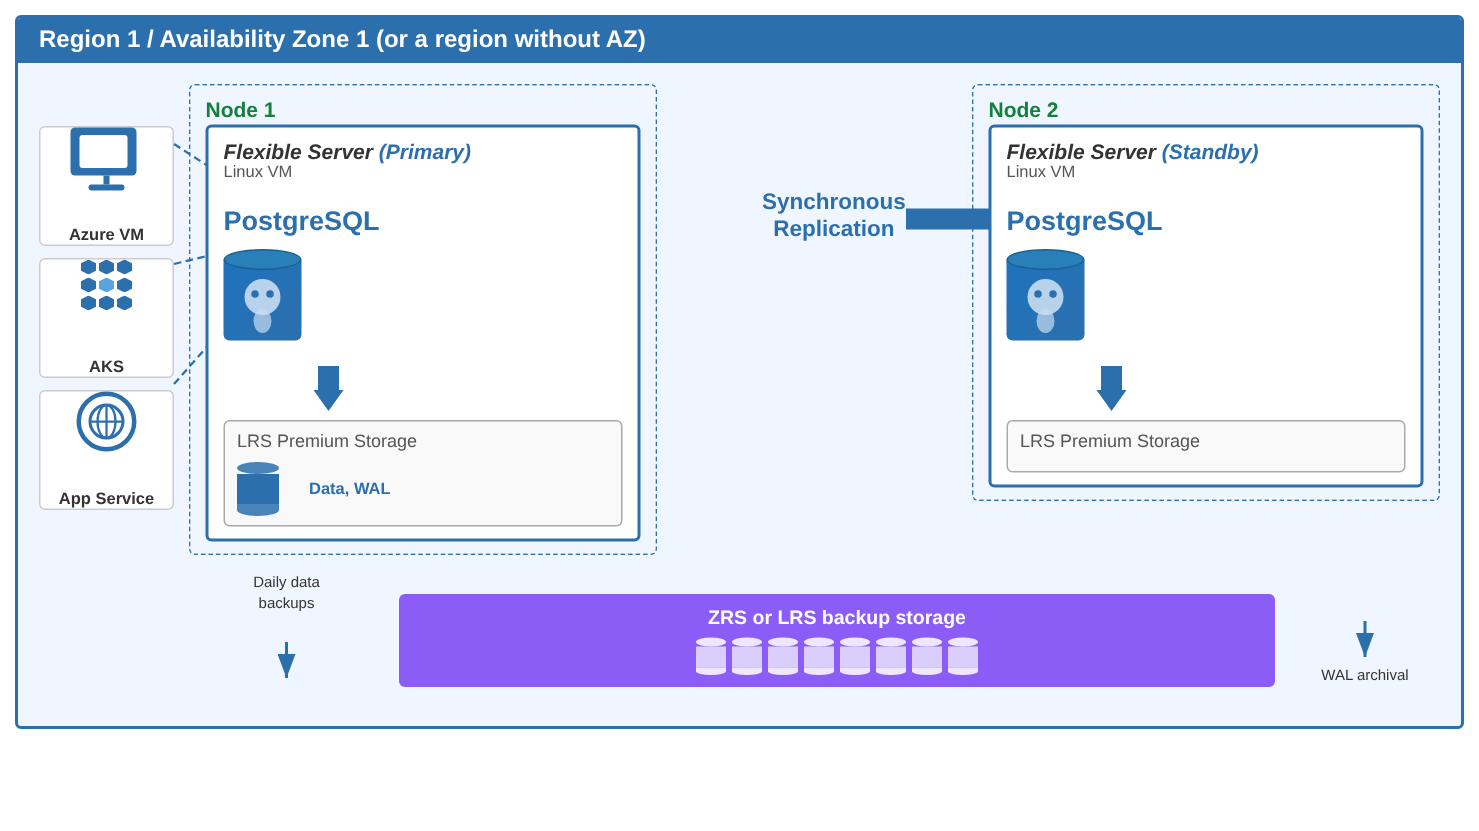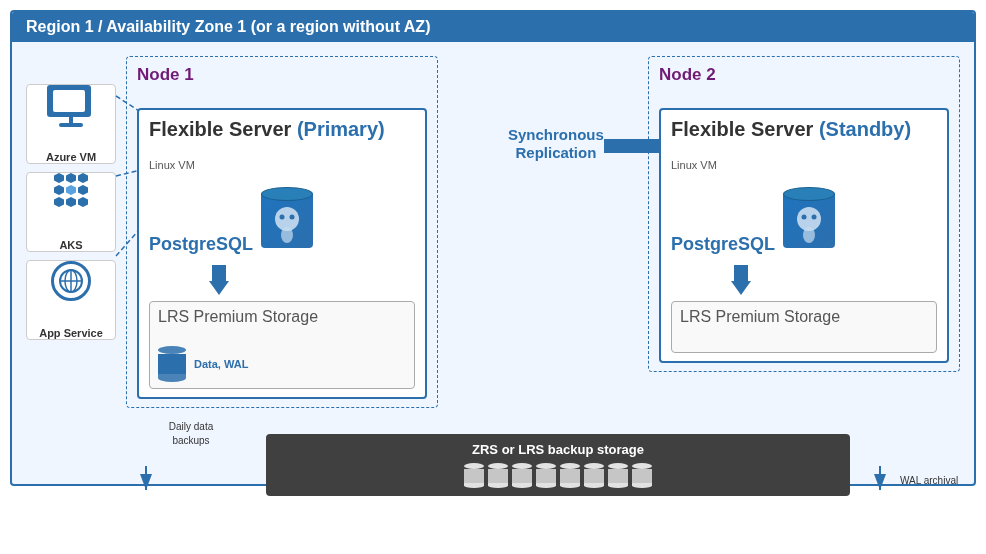--- a/index.html
+++ b/index.html
@@ -94,82 +94,84 @@
       position: relative;
       flex: 1;
       min-width: 290px;
     }
 
     .node-container:first-child {
       margin-right: 70px;
     }
 
     .node-label {
-      font-size: 17px;
+      font-size: 14px;
       font-weight: 700;
-      color: #701a75;
-      margin-bottom: 23px;
+      color: #15803d;
+      margin-bottom: 2px;
     }
 
     .server-box {
       border: 2px solid #2c6fad;
       border-radius: 4px;
       background: #fff;
       padding: 8px 10px;
       position: relative;
       min-height: 180px;
     }
 
     .server-title {
-      font-size: 20px;
+      font-size: 14px;
       font-weight: 700;
       color: #333;
-      margin-bottom: 18px;
+      margin-bottom: 0;
+      font-style: italic;
     }
 
     .server-title-highlight {
       color: #2c6fad;
     }
 
     .linux-vm-label {
       font-size: 11px;
       color: #555;
       margin-bottom: 16px;
     }
 
     .server-content {
       display: flex;
-      align-items: flex-end;
+      flex-direction: column;
+      align-items: flex-start;
       gap: 8px;
       margin-bottom: 10px;
     }
 
     .postgres-label {
       font-size: 18px;
       font-weight: 700;
       color: #2c6fad;
     }
 
     
     .storage-box {
       border: 1.5px solid #aaa;
       border-radius: 4px;
       padding: 6px 8px;
       background: #f9f9f9;
       margin-top: 6px;
     }
     .storage-label {
-      font-size: 16px;
+      font-size: 12px;
       color: #555;
-      margin-bottom: 20px;
+      margin-bottom: 7px;
     }
     .storage-content {
       display: flex;
       align-items: center;
-      gap: 8px;
+      gap: 20px;
     }
     .storage-text {
       font-size: 11px;
       color: #2c6fad;
       font-weight: 600;
     }
 
     .sync-label {
       font-size: 15px;
       font-weight: 700;
@@ -194,21 +196,21 @@
     .arrow-right-head {
       width: 0;
       height: 0;
       border-top: 12px solid transparent;
       border-bottom: 12px solid transparent;
       border-left: 20px solid #2c6fad;
     }
 
     .backup-box {
       flex: 1;
-      background: #404040;
+      background: #8b5cf6;
       color: #fff;
       border-radius: 4px;
       padding: 8px 10px;
       text-align: center;
       min-height: 60px;
       display: flex;
       flex-direction: column;
       align-items: center;
       justify-content: center;
       gap: 6px;
@@ -441,21 +443,21 @@
 
               <div class="storage-box">
                 <div class="storage-label">LRS Premium Storage</div>
               </div>
             </div>
           </div>
         </div>
 
         <div style="display:flex;flex-direction:row;align-items:flex-end;margin-top:12px;position:relative;">
 
-          <div style="width:130px;display:flex;flex-direction:column;padding-bottom:0;gap:18px;">
+          <div style="width:130px;display:flex;flex-direction:column;align-items:center;padding-bottom:0;gap:18px;">
             <div style="font-size: 10px; color: rgb(51, 51, 51); text-align: center; line-height: 1.4; white-space: pre-line;">Daily data
 backups</div>
 
             <svg width="40" height="30" viewBox="0 0 40 30">
               <defs>
                 <marker id="arr2" markerWidth="8" markerHeight="6" refX="8" refY="3" orient="auto">
                   <polygon points="0 0, 8 3, 0 6" fill="#2c6fad"></polygon>
                 </marker>
               </defs>
               <line x1="20" y1="0" x2="20" y2="24" stroke="#2c6fad" stroke-width="2" marker-end="url(#arr2)"></line>
@@ -502,21 +504,21 @@
                   <div class="mini-cyl-bottom"></div>
               </div>
               <div class="mini-cylinder">
                 <div class="mini-cyl-top"></div>
                   <div class="mini-cyl-body"></div>
                   <div class="mini-cyl-bottom"></div>
               </div>
             </div>
           </div>
 
-          <div style="width:100px;display:flex;flex-direction:row;align-items:center;padding-bottom:0;">
+          <div style="width:100px;display:flex;flex-direction:column;align-items:center;padding-bottom:0;">
             <svg width="40" height="30" viewBox="0 0 40 30">
               <defs>
                 <marker id="arr3" markerWidth="8" markerHeight="6" refX="8" refY="3" orient="auto">
                   <polygon points="0 0, 8 3, 0 6" fill="#2c6fad"></polygon>
                 </marker>
               </defs>
               <line x1="20" y1="0" x2="20" y2="24" stroke="#2c6fad" stroke-width="2" marker-end="url(#arr3)"></line>
             </svg>
             <div style="font-size:10px;color:#333;text-align:center;line-height:1.4;">WAL archival</div>
           </div>

